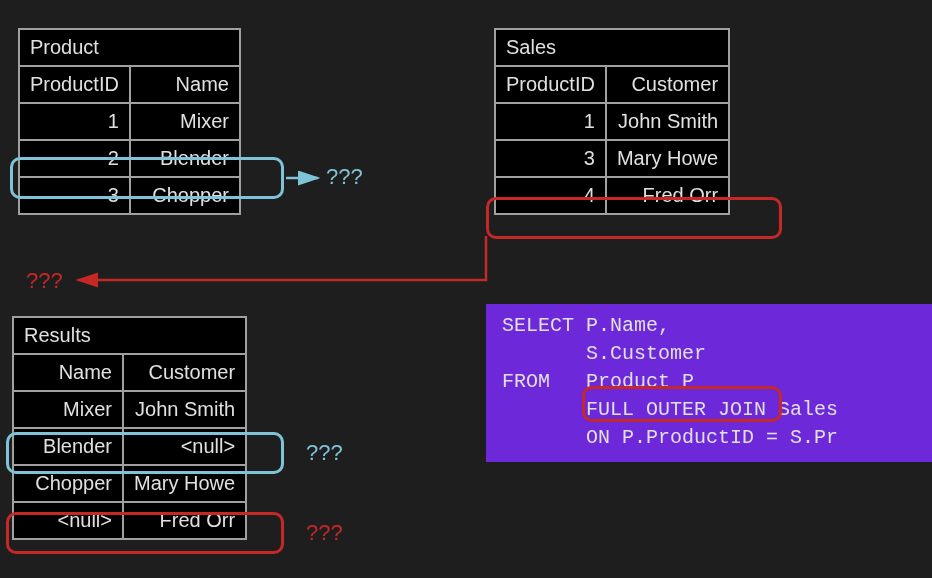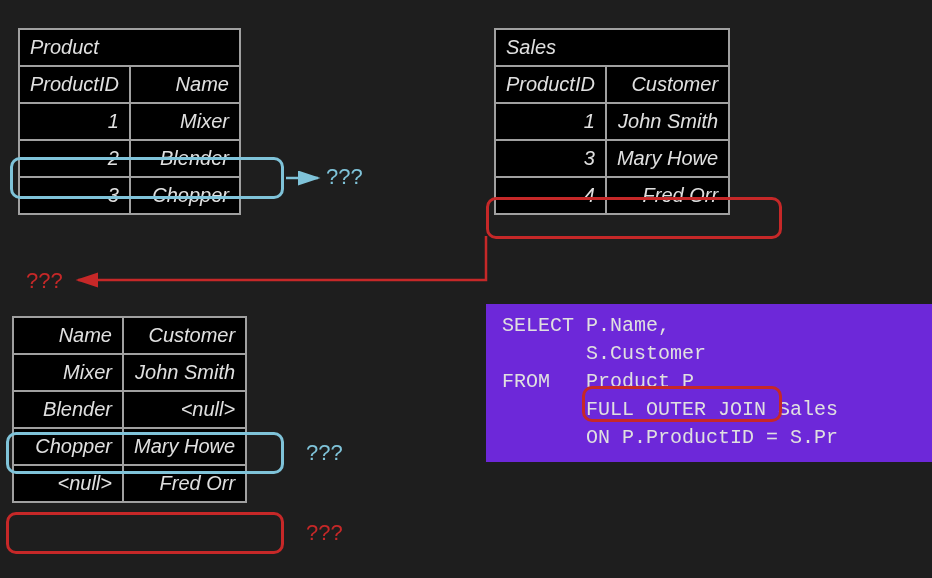--- a/index.html
+++ b/index.html
@@ -12,21 +12,20 @@
     width: 932px;
     height: 578px;
     position: relative;
     overflow: hidden;
   }
   .table {
     border: 2px solid #a0a0a0;
     border-collapse: collapse;
     position: absolute;
     background: #ef4444;
-    font-style: italic;
   }
   .table caption {
     caption-side: top;
     text-align: left;
     padding: 6px 10px;
     color: #e0e0e0;
     font-size: 20px;
     border: 2px solid #a0a0a0;
     border-bottom: none;
     background: #000;
@@ -127,20 +126,21 @@
     <td>Mary Howe</td>
   </tr>
   <tr>
     <td>4</td>
     <td>Fred Orr</td>
   </tr>
 </tbody>
   </table>
 
 <table class="table" style="top:316px; left:12px;">
+  <caption>Results</caption>
   <tbody>
       <tr>
     <th>Name</th>
     <th>Customer</th>
   </tr>
   <tr>
     <td>Mixer</td>
     <td>John Smith</td>
   </tr>
   <tr>

